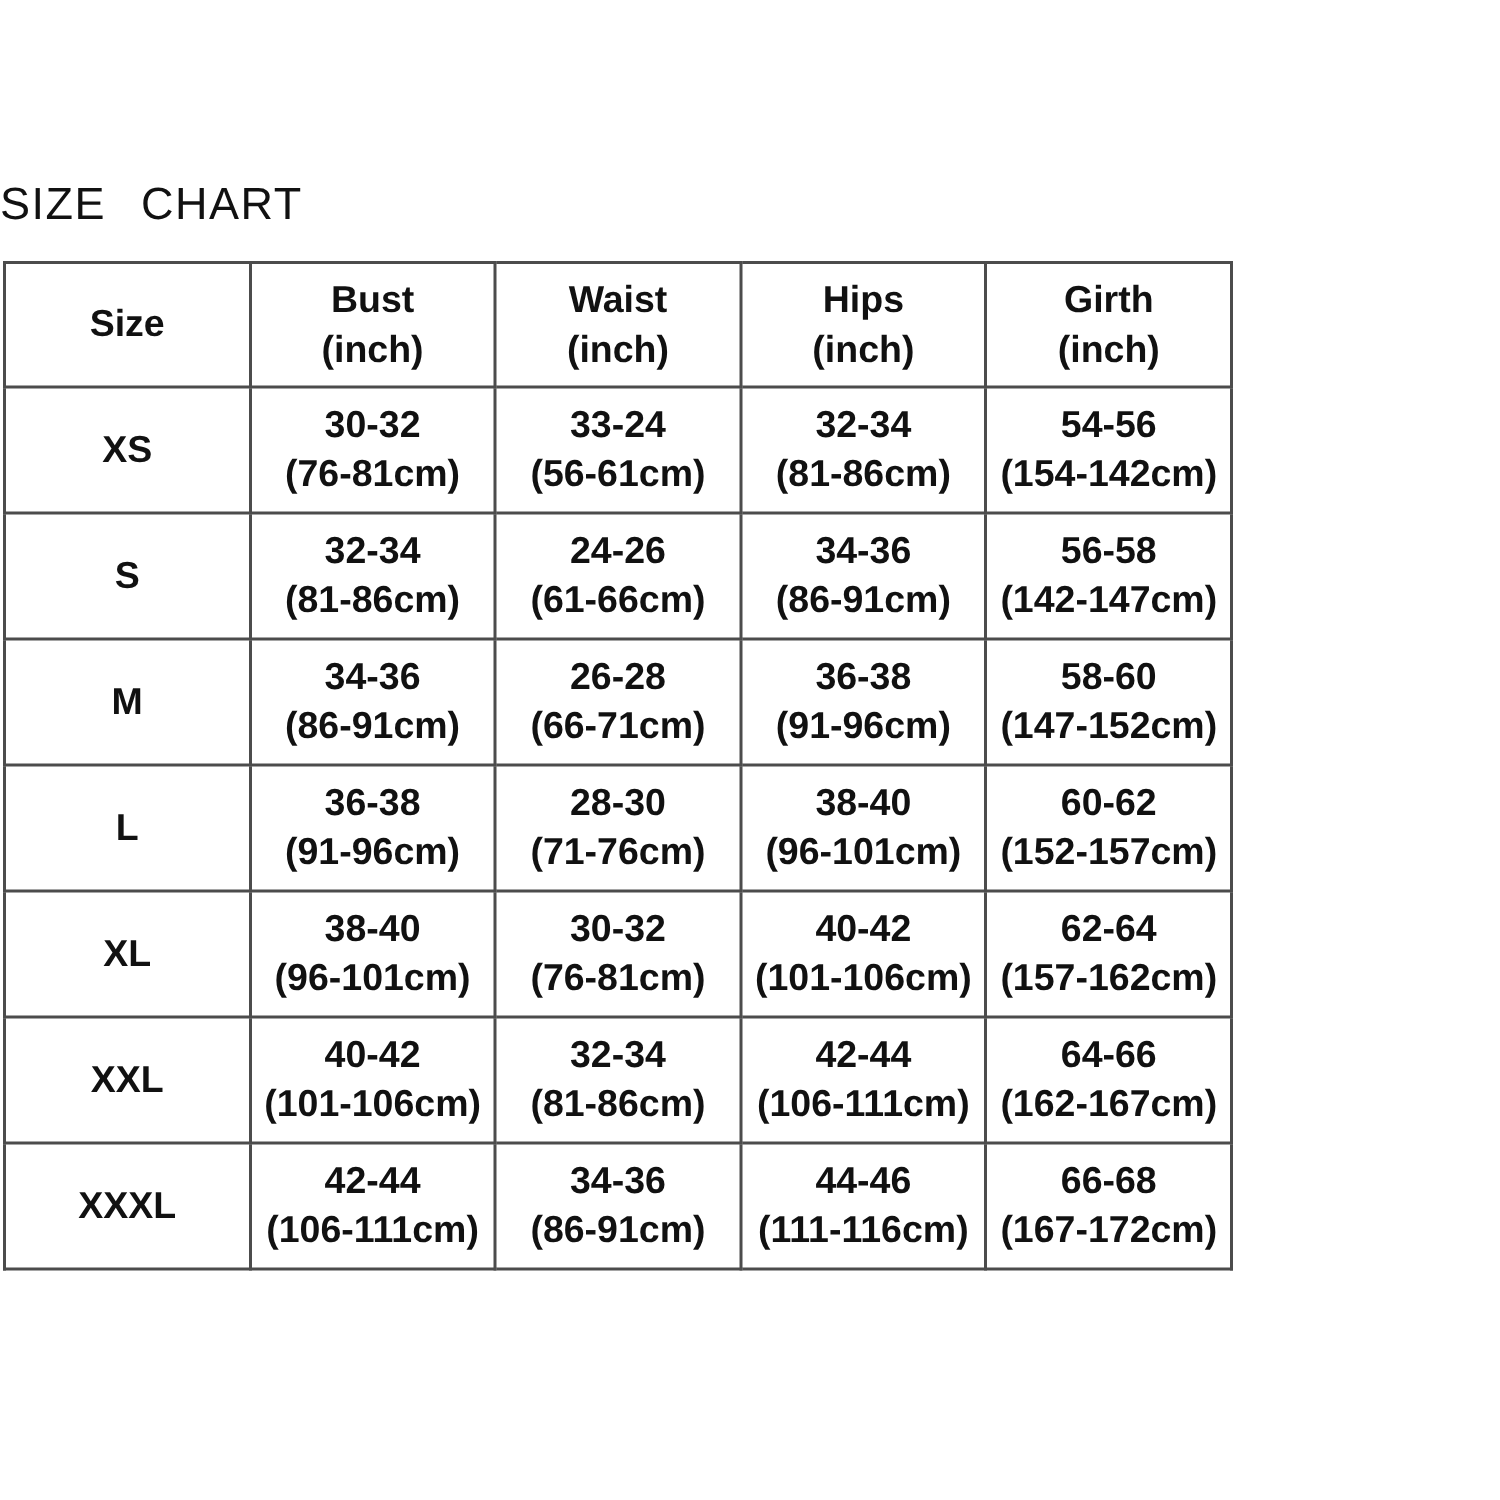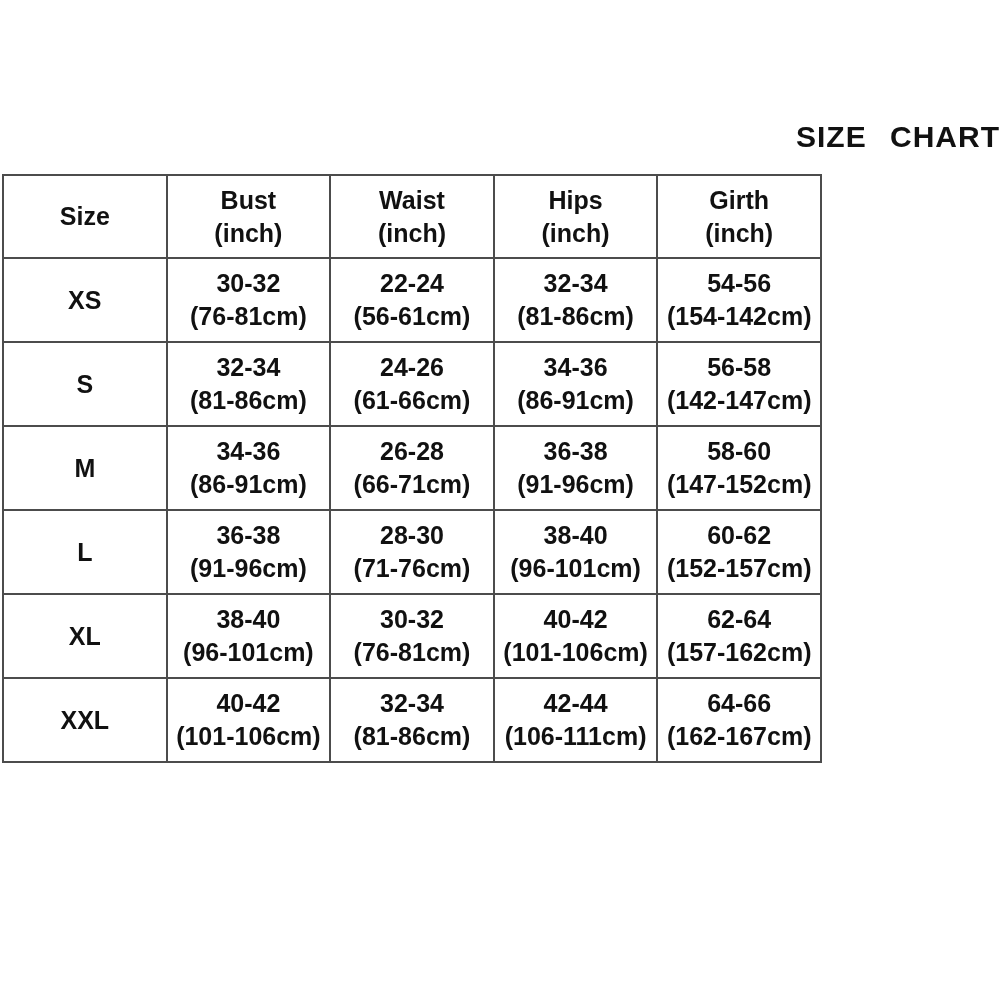--- a/index.html
+++ b/index.html
@@ -6,23 +6,23 @@
     margin: 0;
     padding: 0;
     background: #ffffff;
     width: 1000px;
     height: 1000px;
     font-family: "Liberation Sans", sans-serif;
     color: #111111;
   }
   .page-title {
     margin-top: 120px;
-    text-align: right;
+    text-align: left;
     font-size: 30px;
-    font-weight: bold;
+    font-weight: normal;
     letter-spacing: 1px;
     word-spacing: 14px;
     color: #111111;
   }
   table.size-table {
     border-collapse: collapse;
     table-layout: fixed;
     width: 820px;
     margin: 20px 3px 0 2px;
   }
@@ -74,21 +74,21 @@
 
     <tr>
       <td>
           <div>XS</div>
         </td>
       <td>
         <div>30-32</div>
         <div>(76-81cm)</div>
       </td>
       <td>
-        <div>22-24</div>
+        <div>33-24</div>
         <div>(56-61cm)</div>
       </td>
       <td>
         <div>32-34</div>
         <div>(81-86cm)</div>
       </td>
       <td>
         <div>54-56</div>
         <div>(154-142cm)</div>
       </td>
@@ -197,15 +197,36 @@
       <td>
         <div>42-44</div>
         <div>(106-111cm)</div>
       </td>
       <td>
         <div>64-66</div>
         <div>(162-167cm)</div>
       </td>
     </tr>
 
+    <tr>
+      <td>
+          <div>XXXL</div>
+        </td>
+      <td>
+        <div>42-44</div>
+        <div>(106-111cm)</div>
+      </td>
+      <td>
+        <div>34-36</div>
+        <div>(86-91cm)</div>
+      </td>
+      <td>
+        <div>44-46</div>
+        <div>(111-116cm)</div>
+      </td>
+      <td>
+        <div>66-68</div>
+        <div>(167-172cm)</div>
+      </td>
+    </tr>
 
   </tbody>
 </table>
 
 </body></html>

